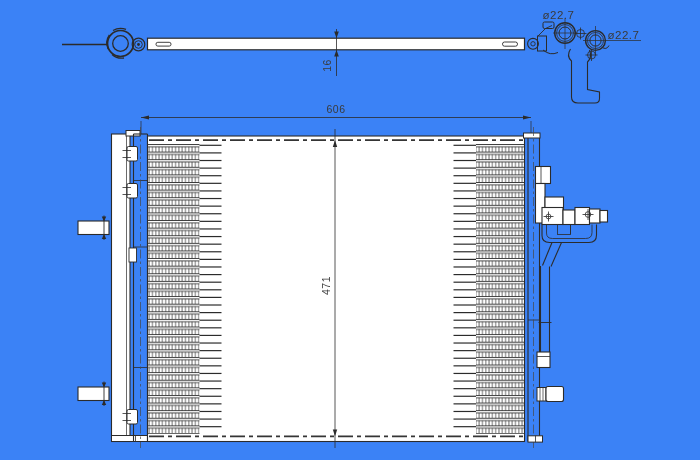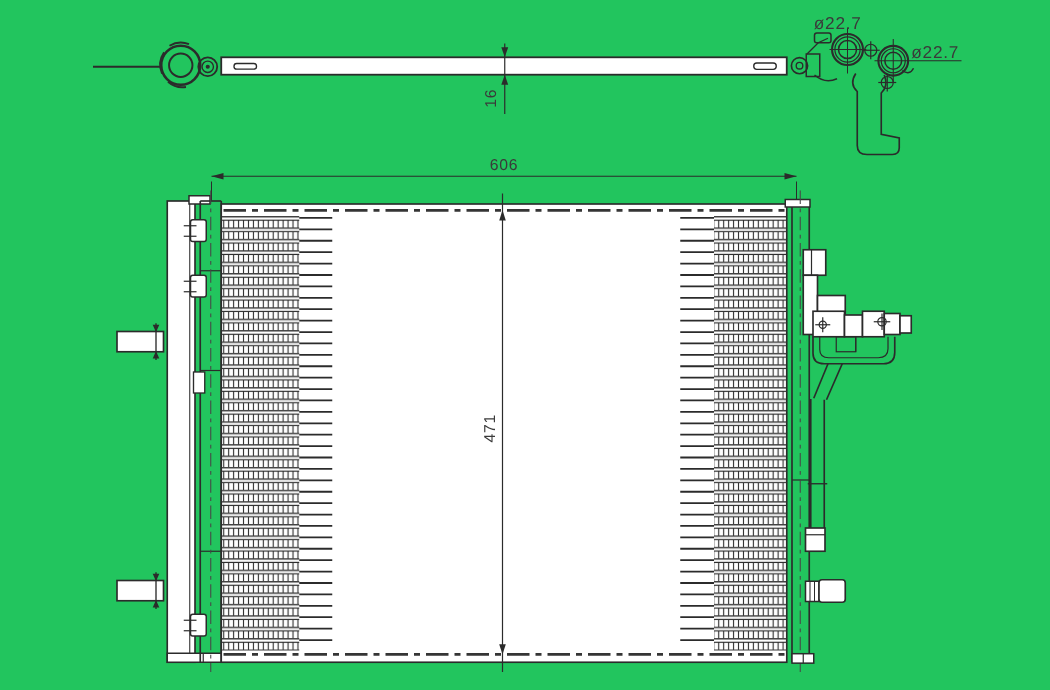--- a/index.html
+++ b/index.html
@@ -1,17 +1,17 @@
 <!DOCTYPE html>
 <html><head>
 <meta charset="utf-8">
 <style>
   html,body{margin:0;padding:0;background:#ffffff;}
   .stage{
-    position:relative;width:700px;height:460px;background:#22c55e;
+    position:relative;width:700px;height:460px;background:#3b82f6;
     font-family:"Liberation Sans", sans-serif;overflow:hidden;
   }
   svg text{
     font-family:"Liberation Sans", sans-serif;
     fill:#3a3a3a;
   }
   .dim-txt{font-size:10.5px;letter-spacing:0.5px;}
   .dia-txt{font-size:11.5px;letter-spacing:0.5px;}
 </style>
 </head>

